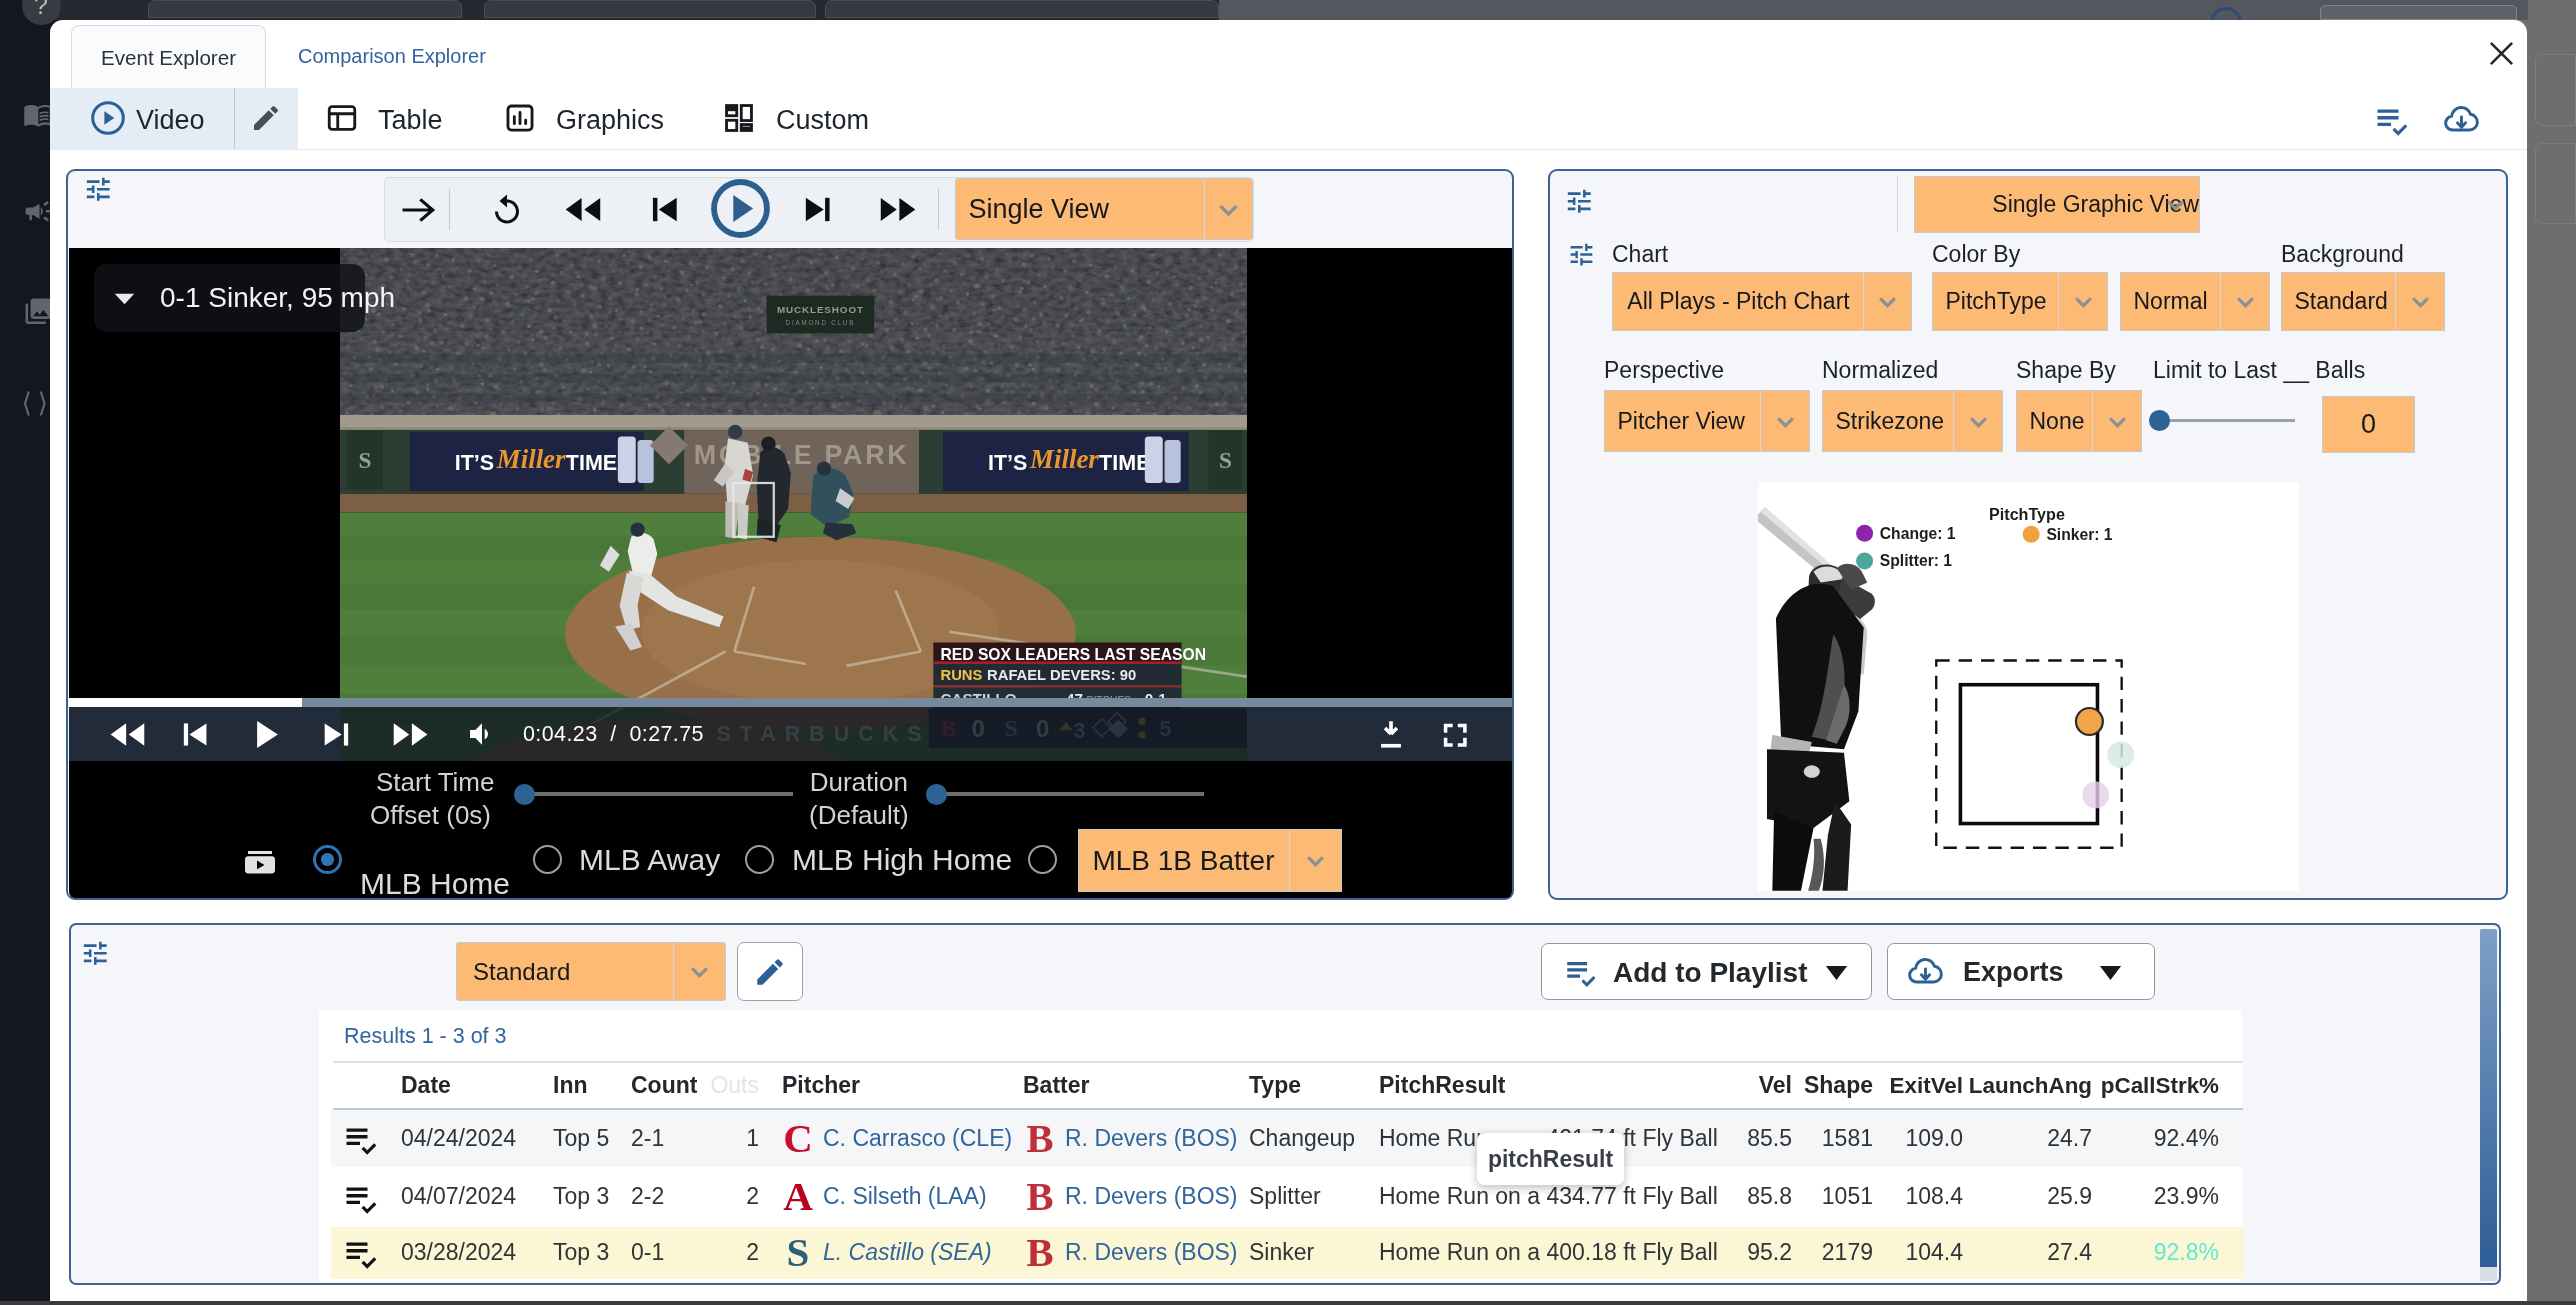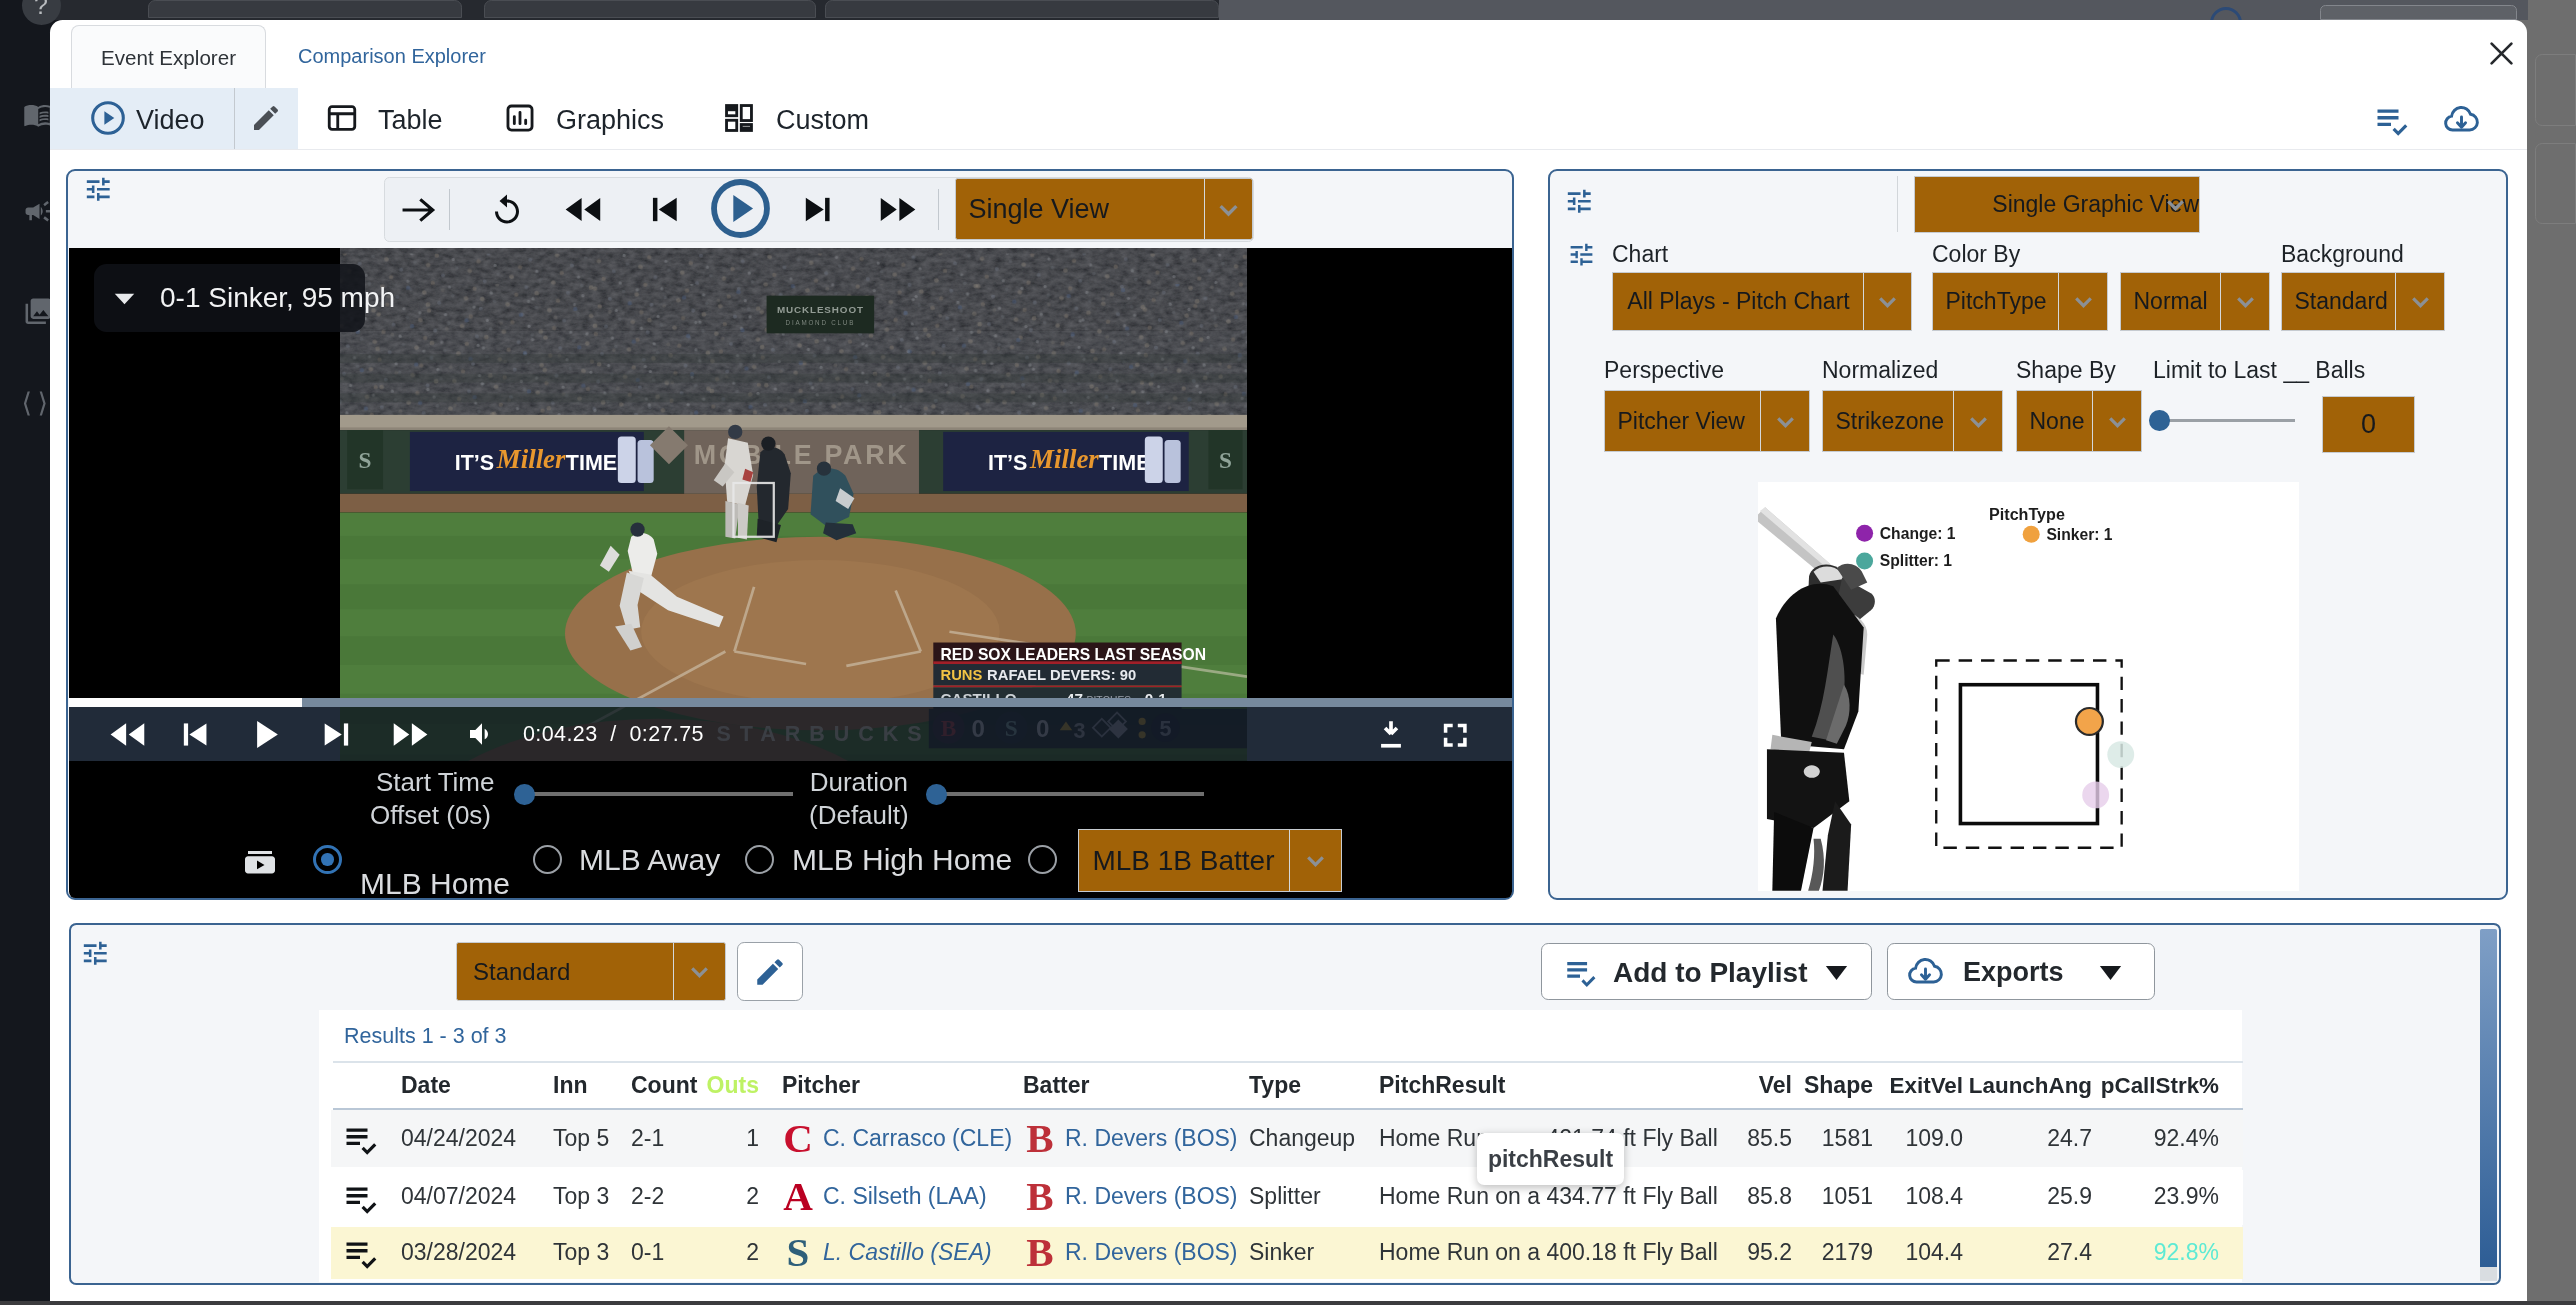--- a/index.html
+++ b/index.html
@@ -1,20 +1,20 @@
 <!DOCTYPE html>
 <html style="font-size:14.3px"><head>
 <meta charset="utf-8">
 <style>
   * { margin:0; padding:0; box-sizing:border-box; }
   html,body { width:2576px; height:1305px; overflow:hidden; background:#6b6b6b;
     font-family:"Liberation Sans", sans-serif; }
   .abs { position:absolute; }
   .panel { position:absolute; background:#f4f6f9; border:2.7px solid #3b6491; border-radius:9px; }
-  .sel { position:absolute; background:#a16207; border:1.3px solid #c6cbd1; display:flex; align-items:center; color:#16191d; }
+  .sel { position:absolute; background:#fdba74; border:1.3px solid #c6cbd1; display:flex; align-items:center; color:#16191d; }
   .sel .chev { position:absolute; right:0; top:0; bottom:0; border-left:1.3px solid #d4d8dc; display:flex; align-items:center; justify-content:center; }
   .lbl { position:absolute; color:#1d2227; white-space:nowrap; }
 </style>
 </head>
 <body>
 
 <div class="abs" style="left:0;top:0;width:2576px;height:1305px;background:#6e6e6e;"></div>
 <div class="abs" style="left:0;top:0;width:152px;height:1305px;background:#14171d;"></div>
 <div class="abs" style="left:50px;top:0;width:2477px;height:20px;background:#26292f;"></div>
 
@@ -524,21 +524,21 @@
     <path d="M1 1h24L13 17Z" fill="#16191d"></path>
   </svg>
 
 <div id="table-slot" class="abs" style="left:319px;top:1010px;width:1923px;height:272px;background:#fff;"></div>
 <div class="abs" style="left:344px;top:1024px;font-size:21.5px;color:#31659c;">Results 1 - 3 of 3</div>
 <div class="abs" style="left:333px;top:1061px;width:1910px;height:1.8px;background:#dbe3ea;"></div>
 
 <div class="abs" style="left:401px;top:1072px;font-size:23px;font-weight:bold;color:#23282d;">Date</div>
 <div class="abs" style="left:553px;top:1072px;font-size:23px;font-weight:bold;color:#23282d;">Inn</div>
 <div class="abs" style="left:631px;top:1072px;font-size:23px;font-weight:bold;color:#23282d;">Count</div>
-<div class="abs" style="left:700px;top:1072px;width:59px;text-align:right;font-size:23px;font-weight:bold;color:#bef264;">Outs</div>
+<div class="abs" style="left:700px;top:1072px;width:59px;text-align:right;font-size:23px;font-weight:normal;color:#e5e5e5;">Outs</div>
 <div class="abs" style="left:782px;top:1072px;font-size:23px;font-weight:bold;color:#23282d;">Pitcher</div>
 <div class="abs" style="left:1023px;top:1072px;font-size:23px;font-weight:bold;color:#23282d;">Batter</div>
 <div class="abs" style="left:1249px;top:1072px;font-size:23px;font-weight:bold;color:#23282d;">Type</div>
 <div class="abs" style="left:1379px;top:1072px;font-size:23px;font-weight:bold;color:#23282d;">PitchResult</div>
 <div class="abs" style="left:1702px;top:1072px;width:90px;text-align:right;font-size:23px;font-weight:bold;color:#23282d;">Vel</div>
 <div class="abs" style="left:1783px;top:1072px;width:90px;text-align:right;font-size:23px;font-weight:bold;color:#23282d;">Shape</div>
 <div class="abs" style="left:1846px;top:1073px;width:117px;text-align:right;font-size:22.4px;font-weight:bold;color:#23282d;">ExitVel</div>
 <div class="abs" style="left:1940px;top:1073px;width:152px;text-align:right;font-size:22.4px;font-weight:bold;color:#23282d;">LaunchAng</div>
 <div class="abs" style="left:2067px;top:1073px;width:152px;text-align:right;font-size:22.4px;font-weight:bold;color:#23282d;">pCallStrk%</div>
 <div class="abs" style="left:333px;top:1108px;width:1910px;height:1.8px;background:#b9c7d6;"></div>

